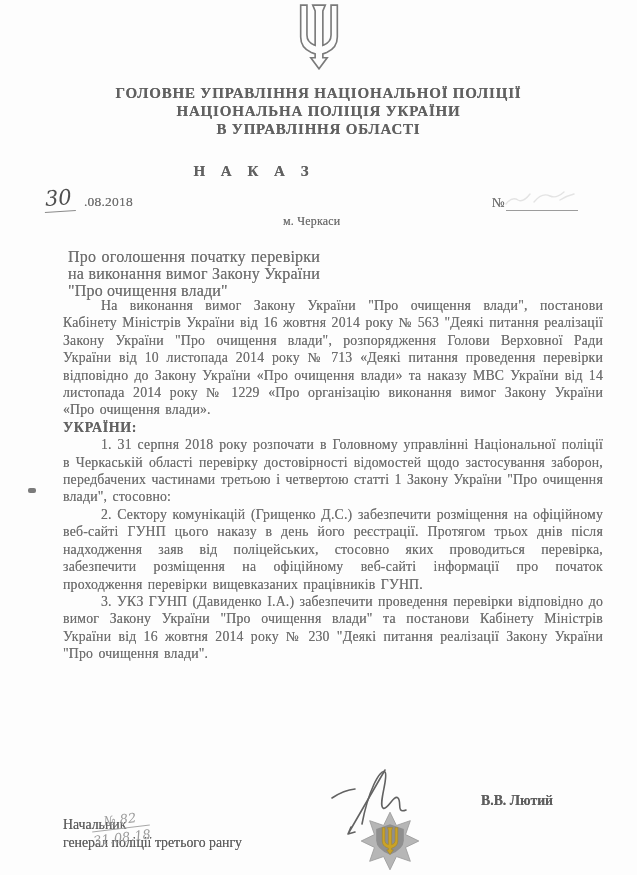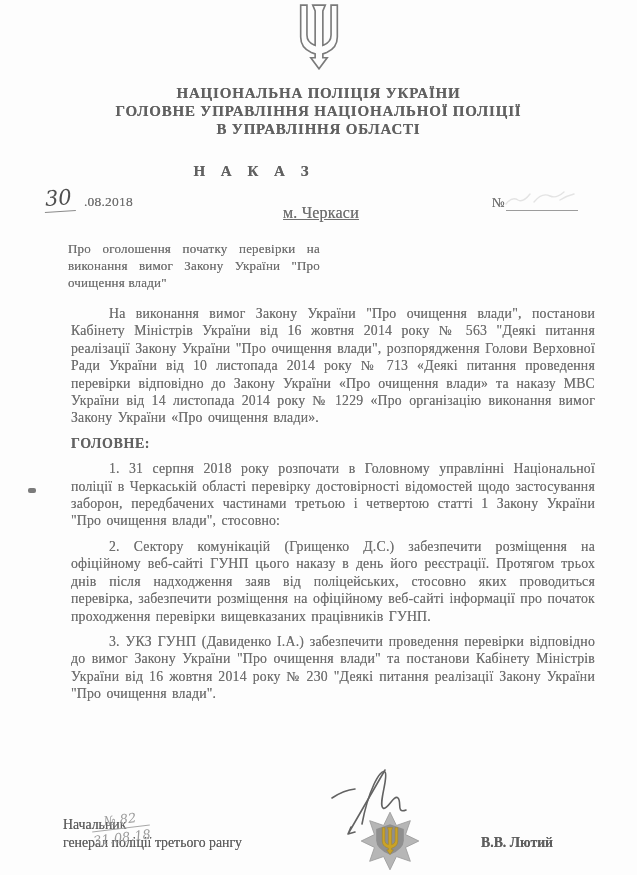--- a/index.html
+++ b/index.html
@@ -31,54 +31,53 @@
     color:#616161;letter-spacing:6px;
     text-shadow:0 0 0.6px rgba(90,90,90,0.8);
   }
   .date-hand{
     position:absolute;left:44px;top:186px;
     font-family:"DejaVu Serif", serif;font-style:italic;
     font-size:21px;color:#4f4f4f;transform:rotate(-4deg);
     border-bottom:1px solid #8a8a8a;padding:0 3px 1px 1px;
   }
   .date-print{position:absolute;left:84px;top:194px;font-size:13.5px;text-align:center;}
-  .city{position:absolute;left:283px;top:204px;font-size:16px;text-decoration:underline;}
+  .city{position:absolute;left:283px;top:214px;font-size:12px;}
   .num-label{position:absolute;left:492px;top:195px;font-size:13.5px;}
   .num-line{
     position:absolute;left:506px;top:210px;width:72px;height:1px;
     background:#9c9c9c;
   }
   .num-scribble{position:absolute;left:500px;top:186px;opacity:0.55;}
   .subject{
-    position:absolute;left:68px;top:240px;width:252px;
-    font-size:13px;line-height:17px;text-align:justify;
+    position:absolute;left:68px;top:248px;width:252px;
+    font-size:16px;line-height:17px;text-align:justify;
   }
   .bodytext{
     position:absolute;left:63px;top:297px;width:540px;
     font-size:13.8px;line-height:17.4px;
   }
   .bodytext p{
-    margin:8px;text-align:justify;text-indent:38px;
+    margin:0;text-align:justify;text-indent:38px;
     word-spacing:1.6px;
   }
   .decree-word{
     margin:13px 0 13px 0;font-weight:bold;color:#626262;
     font-size:14px;letter-spacing:0.6px;text-indent:0 !important;
     text-align:left !important;
   }
   .sig-left{
     position:absolute;left:63px;top:816px;
     font-weight:normal;font-size:13.8px;line-height:18px;color:#5e5e5e;
     text-shadow:0 0 0.6px rgba(90,90,90,0.8);
   }
   .sig-name{
     position:absolute;left:481px;top:793px;
     font-weight:bold;font-size:13.8px;color:#5e5e5e;
     text-shadow:0 0 0.6px rgba(90,90,90,0.8);
-    margin-top:42px;
   }
   .sig-scrawl{position:absolute;left:328px;top:762px;width:100px;height:76px;}
   .badge{position:absolute;left:360px;top:810px;width:60px;height:62px;}
   .regnote{
     position:absolute;left:92px;top:812px;
     font-family:"DejaVu Serif", serif;font-style:italic;
     color:#9b9b9b;font-size:13px;line-height:15px;
     transform:rotate(-7deg);text-align:center;
   }
   .regnote .top{padding:0 6px 1px 6px;border-bottom:1px solid #a8a8a8;}
@@ -93,43 +92,43 @@
 
 <div class="page">
 
   <div class="emblem-top">
     <svg width="54" height="66" viewBox="0 0 56 68">
       <path d="M9,1 V34 C9,42 13,47 20,50 L24,51.5 V55.5 H19.5 L28,67 L36.5,55.5 H32 V51.5 L36,50 C43,47 47,42 47,34 V1 H40.5 V32 C40.5,37.5 37.5,40.5 33,42.2 L32,42.6 V7 L34.5,1 H21.5 L24,7 V42.6 L23,42.2 C18.5,40.5 15.5,37.5 15.5,32 V1 Z" fill="none" stroke="#7a7a7a" stroke-width="1.7"></path>
     </svg>
   </div>
 
   <div class="header">
+    <div>ГОЛОВНЕ УПРАВЛІННЯ НАЦІОНАЛЬНОЇ ПОЛІЦІЇ</div>
     <div>НАЦІОНАЛЬНА ПОЛІЦІЯ УКРАЇНИ</div>
-    <div>ГОЛОВНЕ УПРАВЛІННЯ НАЦІОНАЛЬНОЇ ПОЛІЦІЇ</div>
     <div>В УПРАВЛІННЯ ОБЛАСТІ</div>
   </div>
 
   <div class="order-title">Н А К А З</div>
 
   <div class="date-hand">30</div>
   <div class="date-print scan-text">.08.2018</div>
   <div class="city scan-text">м. Черкаси</div>
   <div class="num-label scan-text">№</div>
   <div class="num-scribble">
     <svg width="80" height="26" viewBox="0 0 80 26">
       <path d="M6,18 q6,-8 12,-4 q5,3 12,-6 M34,16 q8,-10 16,-6 q6,3 14,-4 M60,14 q6,-4 14,-6" fill="none" stroke="#cfcfcf" stroke-width="1.4" stroke-linecap="round"></path>
     </svg>
   </div>
   <div class="num-line"></div>
 
   <div class="subject scan-text">Про оголошення початку перевірки на виконання вимог Закону України "Про очищення влади"</div>
 
   <div class="bodytext scan-text">
     <p>На виконання вимог Закону України "Про очищення влади", постанови Кабінету Міністрів України від 16 жовтня 2014 року № 563 "Деякі питання реалізації Закону України "Про очищення влади", розпорядження Голови Верховної Ради України від 10 листопада 2014 року № 713 «Деякі питання проведення перевірки відповідно до Закону України «Про очищення влади» та наказу МВС України від 14 листопада 2014 року № 1229 «Про організацію виконання вимог Закону України «Про очищення влади».</p>
-    <p class="decree-word">ГОЛОВНЕ:</p>
+    <p class="decree-word">УКРАЇНИ:</p>
     <p>1. 31 серпня 2018 року розпочати в Головному управлінні Національної поліції в Черкаській області перевірку достовірності відомостей щодо застосування заборон, передбачених частинами третьою і четвертою статті 1 Закону України "Про очищення влади", стосовно:</p>
     <p>2. Сектору комунікацій (Грищенко Д.С.) забезпечити розміщення на офіційному веб-сайті ГУНП цього наказу в день його реєстрації. Протягом трьох днів після надходження заяв від поліцейських, стосовно яких проводиться перевірка, забезпечити розміщення на офіційному веб-сайті інформації про початок проходження перевірки вищевказаних працівників ГУНП.</p>
     <p>3. УКЗ ГУНП (Давиденко І.А.) забезпечити проведення перевірки відповідно до вимог Закону України "Про очищення влади" та постанови Кабінету Міністрів України від 16 жовтня 2014 року № 230 "Деякі питання реалізації Закону України "Про очищення влади".</p>
   </div>
 
   <div class="sig-left">
     <div>Начальник</div>
     <div>генерал поліції третього рангу</div>
   </div>
   <div class="sig-name">В.В. Лютий</div>

